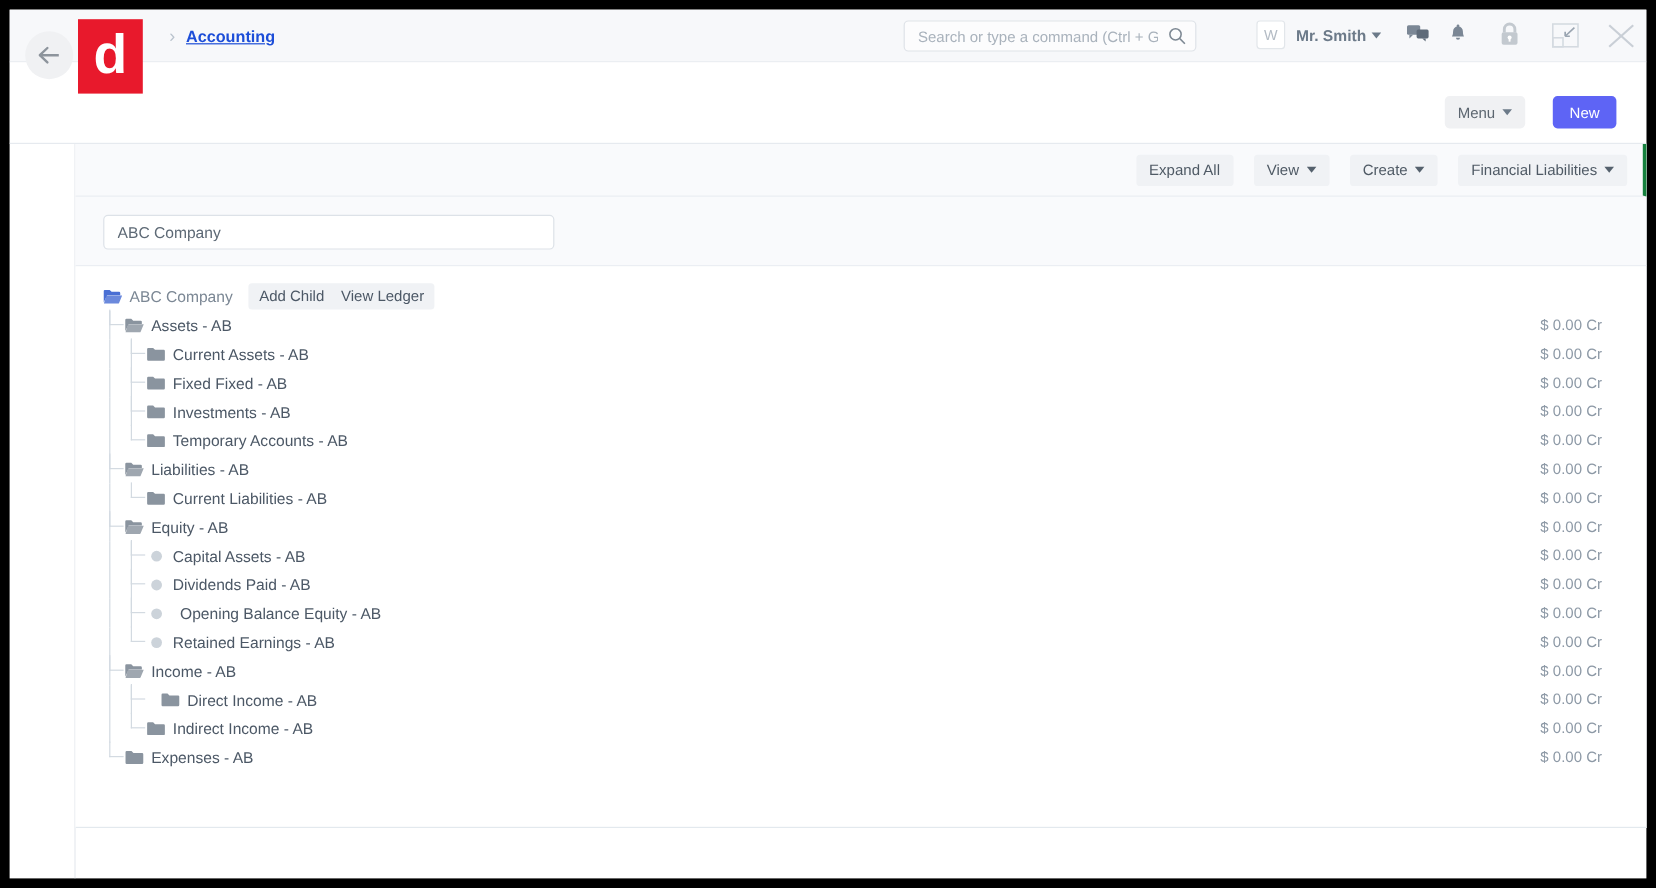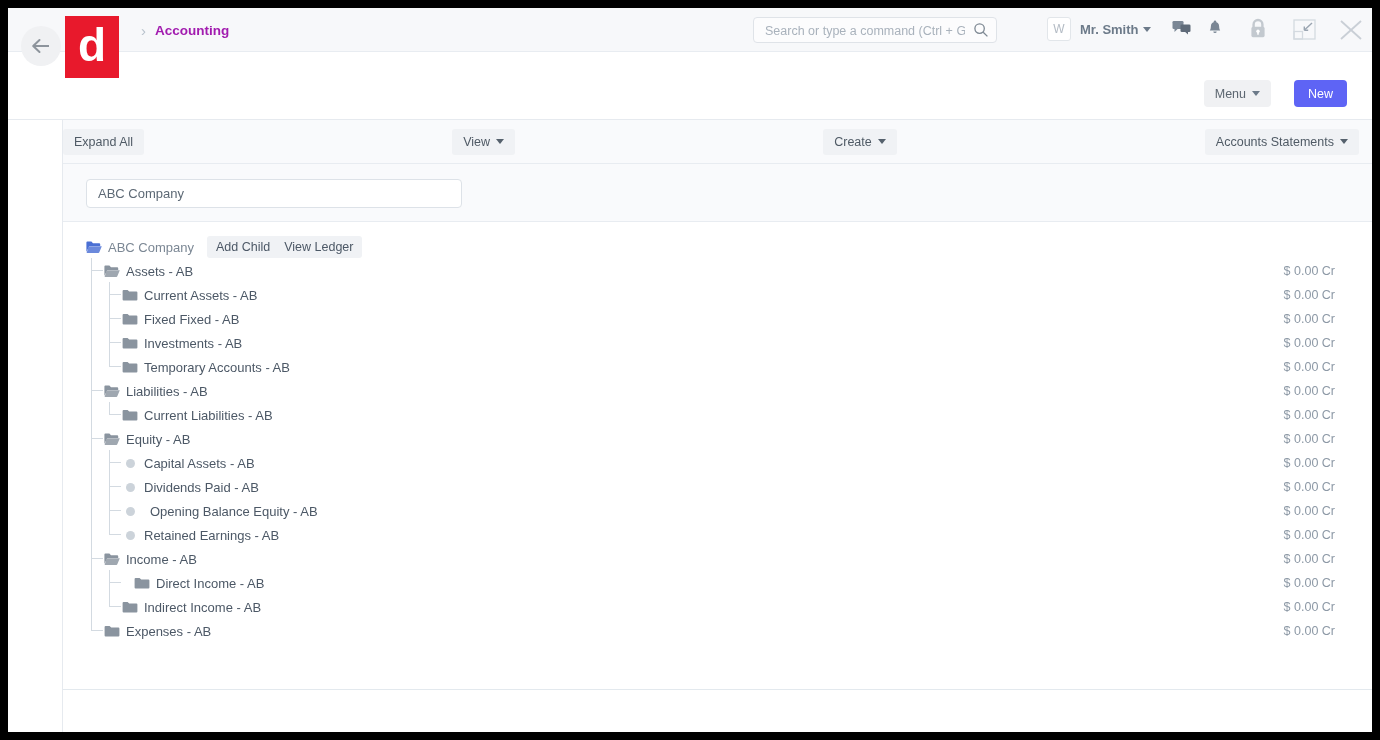--- a/index.html
+++ b/index.html
@@ -72,23 +72,24 @@
   #breadcrumb {
     position: absolute;
     left: 133px; top: 10px;
     display: flex;
     align-items: center;
     gap: 9px;
     height: 24px;
   }
   #breadcrumb .chev { color: #b8c2cc; font-size: 15px; line-height: 1; }
   #breadcrumb .crumb {
-    color: #a21caf;
+    color: #1d4ed8;
     font-size: 13.5px;
     font-weight: bold;
+    text-decoration: underline;
   }
 
   
   #searchbox {
     position: absolute;
     left: 745px; top: 9px;
     width: 244px; height: 26px;
     background: #fcfcfd;
     border: 1px solid #dfe3e8;
     border-radius: 4px;
@@ -208,27 +209,27 @@
     height: 570px;
     background: #ffffff;
     box-sizing: border-box;
   }
   #toolbar {
     position: absolute;
     left: 0; top: 0;
     width: 1310px; height: 44px;
     background: #f9fafc;
     border-bottom: 1px solid #e8ecf1;
-    border-right: 1px solid #15803d;
+    border-right: 4px solid #15803d;
     box-sizing: border-box;
     display: flex;
     align-items: center;
-    justify-content: space-between;
+    justify-content: flex-end;
     padding-right: 13px;
-    gap: 7px;
+    gap: 17px;
   }
   .tb-btn {
     background: #f0f2f5;
     border: none;
     border-radius: 3px;
     height: 26px;
     padding: 0 11px;
     font-family: "Liberation Sans", sans-serif;
     font-size: 12.5px;
     color: #4f5a65;
@@ -454,21 +455,21 @@
         </button>
         <button class="tb-btn">
           <span>View</span>
           <span class="caret"></span>
         </button>
         <button class="tb-btn">
           <span>Create</span>
           <span class="caret"></span>
         </button>
         <button class="tb-btn">
-          <span>Accounts Statements</span>
+          <span>Financial Liabilities</span>
           <span class="caret"></span>
         </button>
       </div>
 
     <div id="filterrow">
       <input id="filter-input" placeholder="ABC Company" value="ABC Company" style="">
     </div>
 
     <div id="treewrap">
       <div id="tree">

